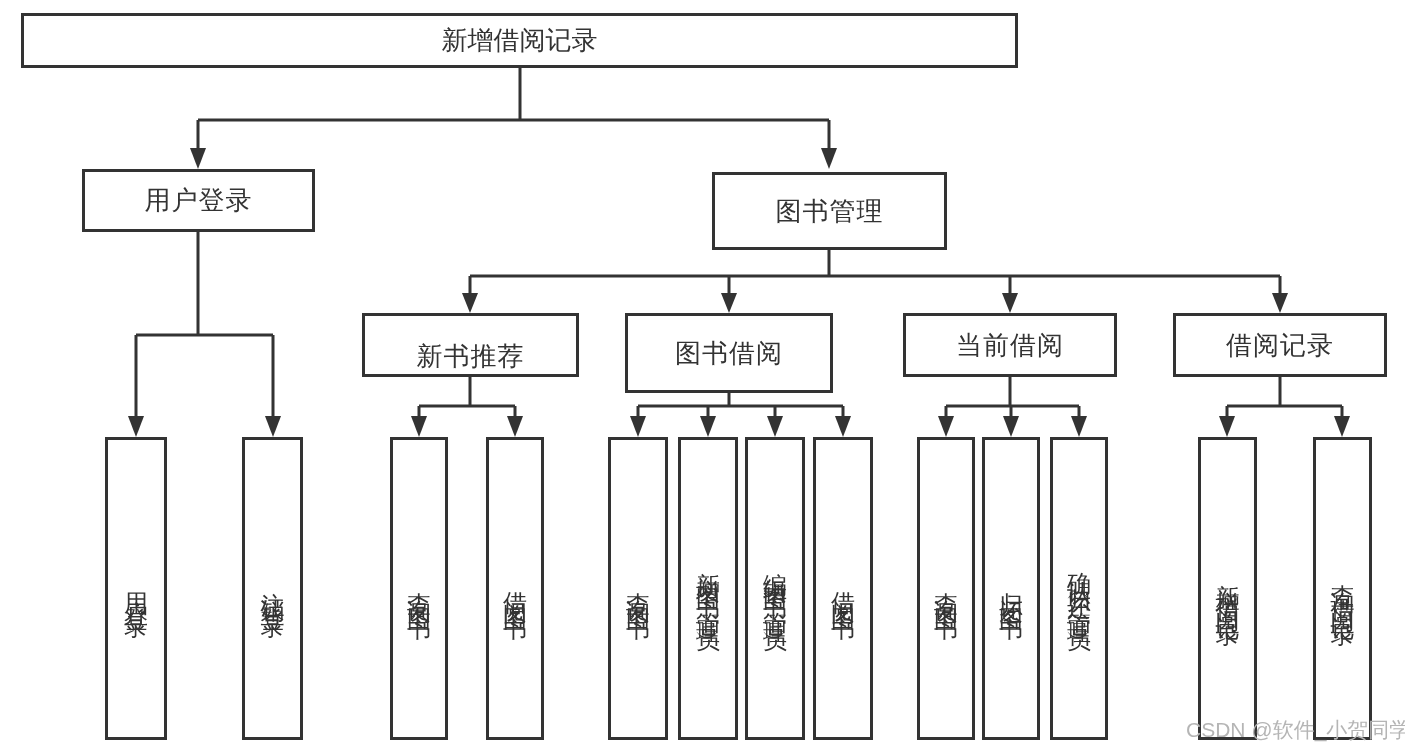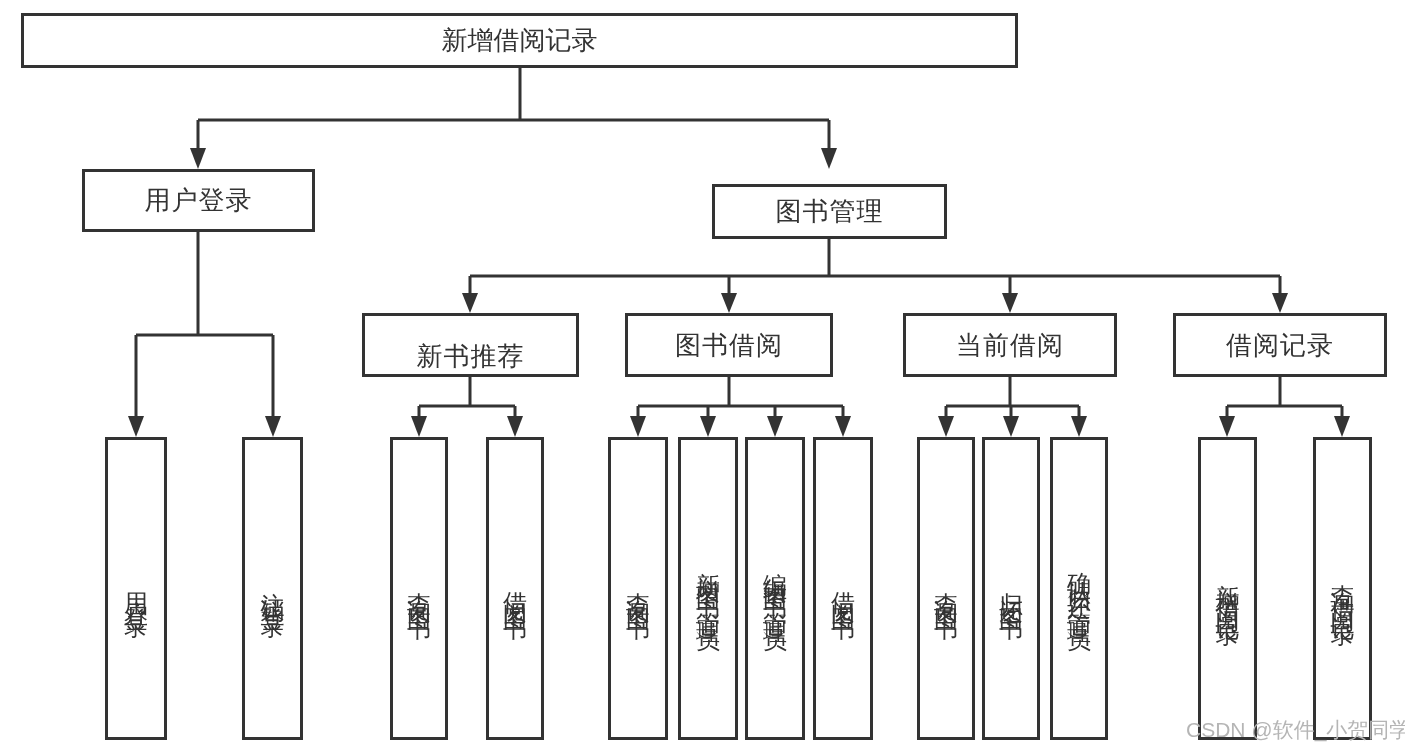--- a/index.html
+++ b/index.html
@@ -70,28 +70,28 @@
     </g>
   </svg>
 
   <div class="node root-node" style="left:21px; top:13px; width:997px; height:55px;">
     <span>新增借阅记录</span>
   </div>
 
   <div class="node h-node" style="left:82px; top:169px; width:233px; height:63px;">
     <span>用户登录</span>
   </div>
-  <div class="node h-node" style="left:712px; top:184px; width:235px; height:55px;">
+  <div class="node h-node" style="left:712px; top:172px; width:235px; height:78px;">
     <span>图书管理</span>
   </div>
 
   <div class="node h-node" style="left:362px; top:313px; width:217px; height:64px;align-items:flex-end;">
     <span>新书推荐</span>
   </div>
-  <div class="node h-node" style="left:625px; top:313px; width:208px; height:64px;">
+  <div class="node h-node" style="left:625px; top:313px; width:208px; height:80px;">
     <span>图书借阅</span>
   </div>
   <div class="node h-node" style="left:903px; top:313px; width:214px; height:64px;">
     <span>当前借阅</span>
   </div>
   <div class="node h-node" style="left:1173px; top:313px; width:214px; height:64px;">
     <span>借阅记录</span>
   </div>
 
   <div class="node leaf" style="left:105px; top:437px; width:62px; height:303px;">

